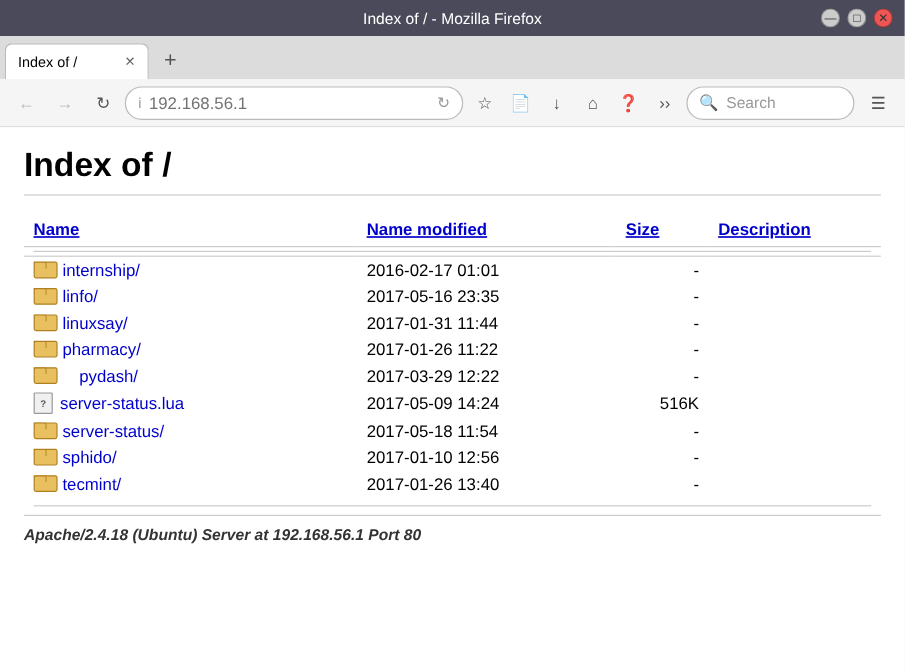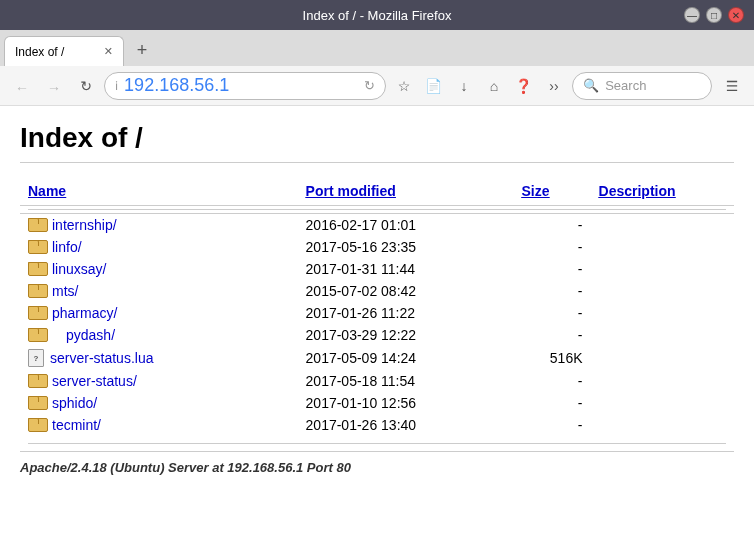--- a/index.html
+++ b/index.html
@@ -110,22 +110,22 @@
       border-radius: 14px;
       background: white;
       display: flex;
       align-items: center;
       padding: 0 10px;
       gap: 6px;
       font-size: 13px;
     }
     .address-text {
       flex: 1;
-      color: #3b82f6;
-      font-size: 18px;
+      color: #737373;
+      font-size: 14px;
     }
     .search-bar {
       width: 140px;
       height: 28px;
       border: 1px solid #bbb;
       border-radius: 14px;
       background: white;
       display: flex;
       align-items: center;
       padding: 0 10px;
@@ -294,21 +294,21 @@
   <button class="nav-btn" style="margin-left:2px;">☰</button>
 </div>
 
 <div class="content">
   <div class="page-title">Index of /</div>
 
   <table class="file-table">
     <thead>
       <tr>
         <th class="col-name"><a>Name</a></th>
-        <th class="col-modified"><a>Port modified</a></th>
+        <th class="col-modified"><a>Name modified</a></th>
         <th class="col-size"><a>Size</a></th>
         <th class="col-desc"><a>Description</a></th>
       </tr>
       <tr>
           <td colspan="4">
             <hr style="border:none;border-top:1px solid #ccc;margin:0;">
           </td>
         </tr>
     </thead>
     <tbody id="file-rows">
@@ -335,29 +335,20 @@
             <span class="folder-icon"></span>
             <a class="file-link" href="#">linuxsay/</a>
           </td>
           <td class="col-modified">2017-01-31 11:44</td>
           <td class="col-size" style="text-align: right;">-</td>
           <td class="col-desc"></td>
         </tr>
         <tr>
           <td class="col-name" style="display: flex; align-items: center; gap: 6px;">
             <span class="folder-icon"></span>
-            <a class="file-link" href="#">mts/</a>
-          </td>
-          <td class="col-modified">2015-07-02 08:42</td>
-          <td class="col-size" style="text-align: right;">-</td>
-          <td class="col-desc"></td>
-        </tr>
-        <tr>
-          <td class="col-name" style="display: flex; align-items: center; gap: 6px;">
-            <span class="folder-icon"></span>
             <a class="file-link" href="#">pharmacy/</a>
           </td>
           <td class="col-modified">2017-01-26 11:22</td>
           <td class="col-size" style="text-align: right;">-</td>
           <td class="col-desc"></td>
         </tr>
         <tr>
           <td class="col-name" style="display: flex; align-items: center; gap: 20px;">
             <span class="folder-icon"></span>
             <a class="file-link" href="#">pydash/</a>

